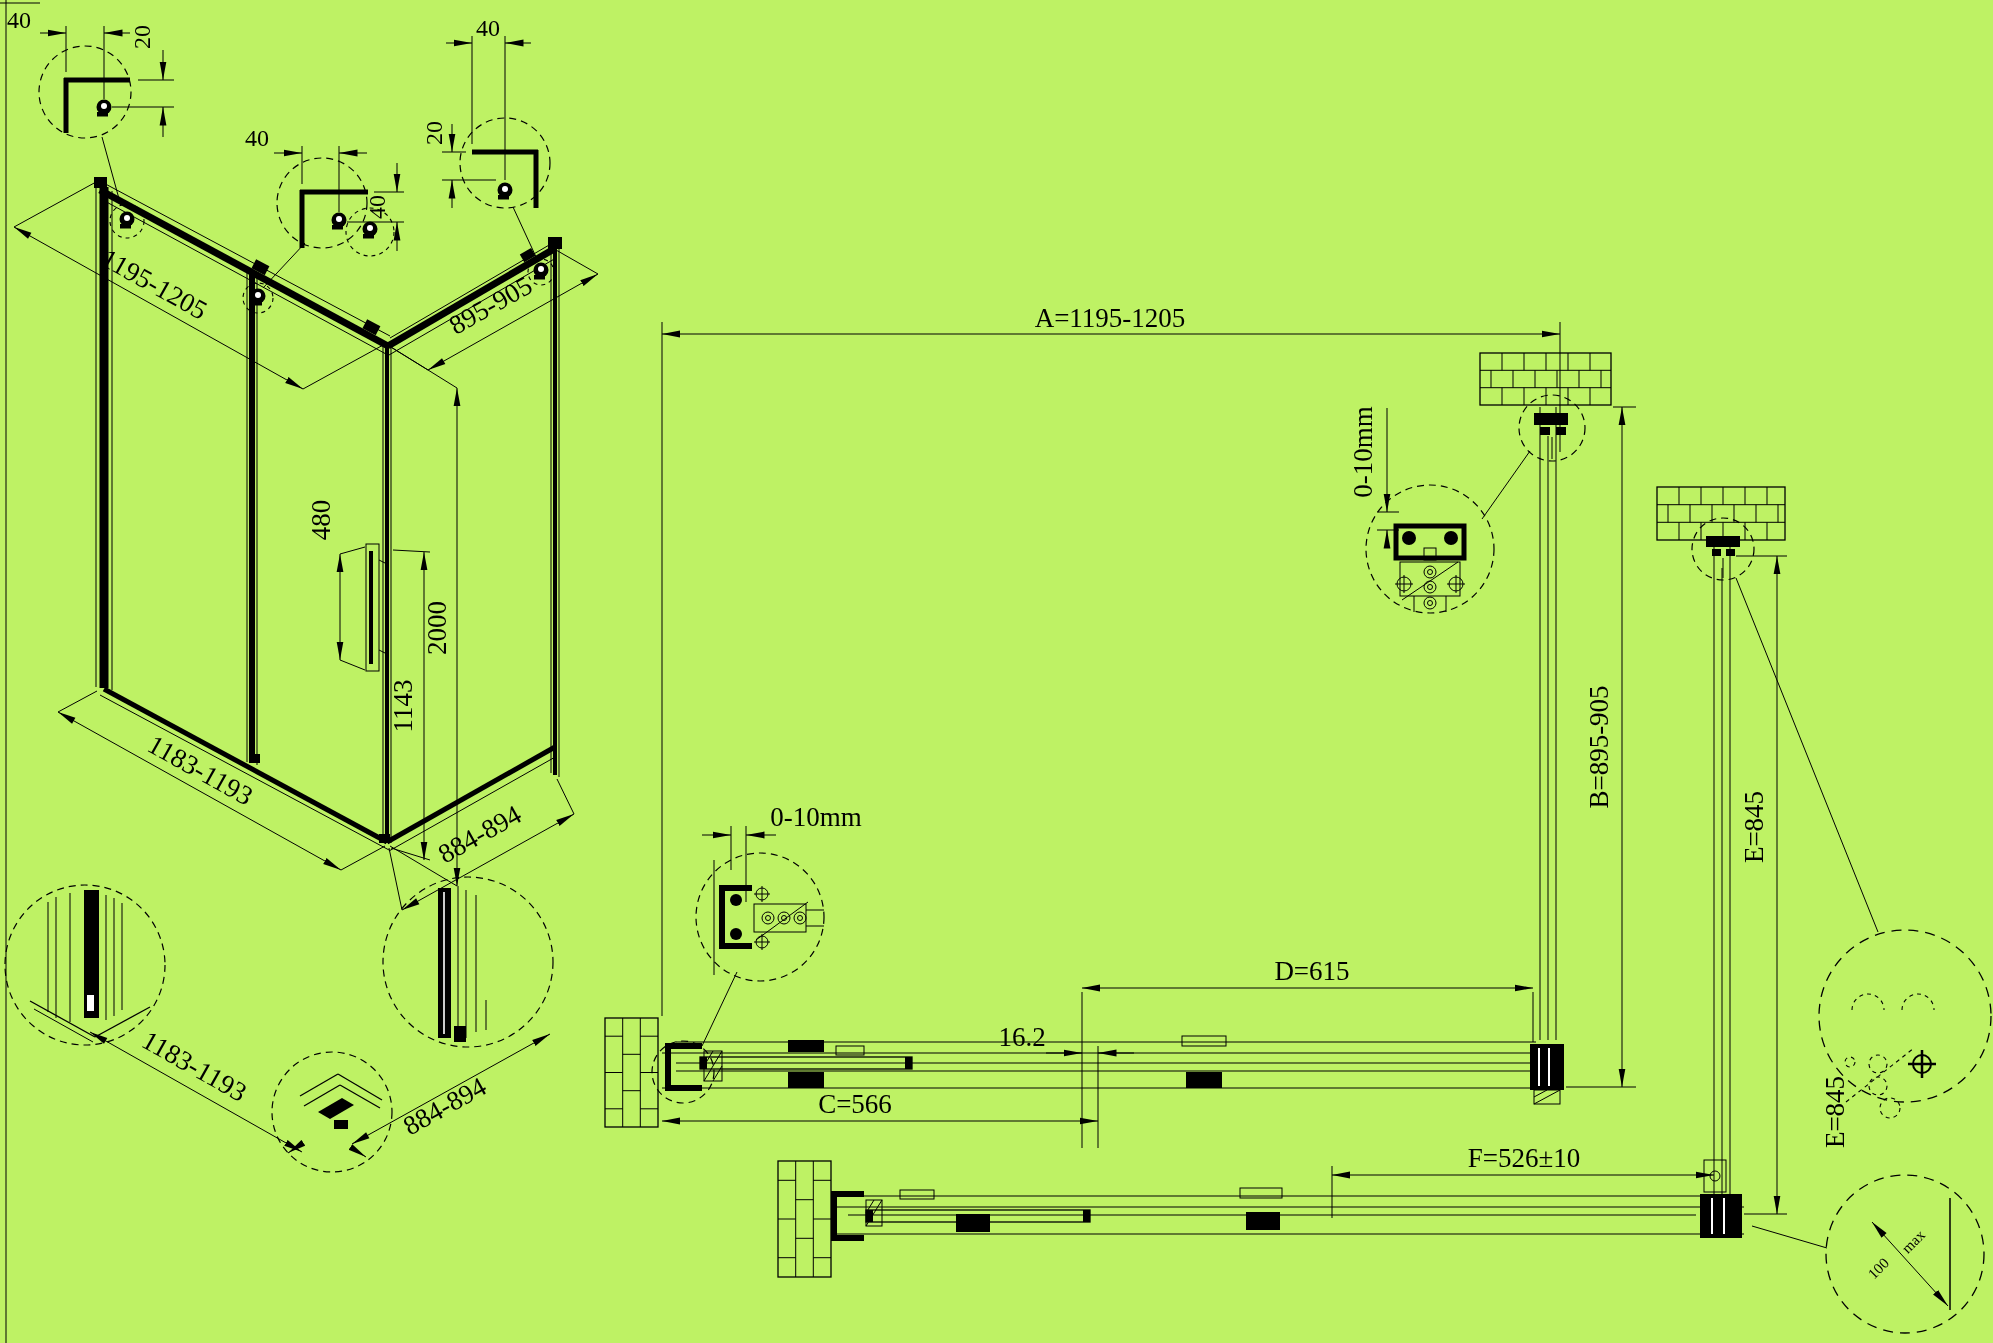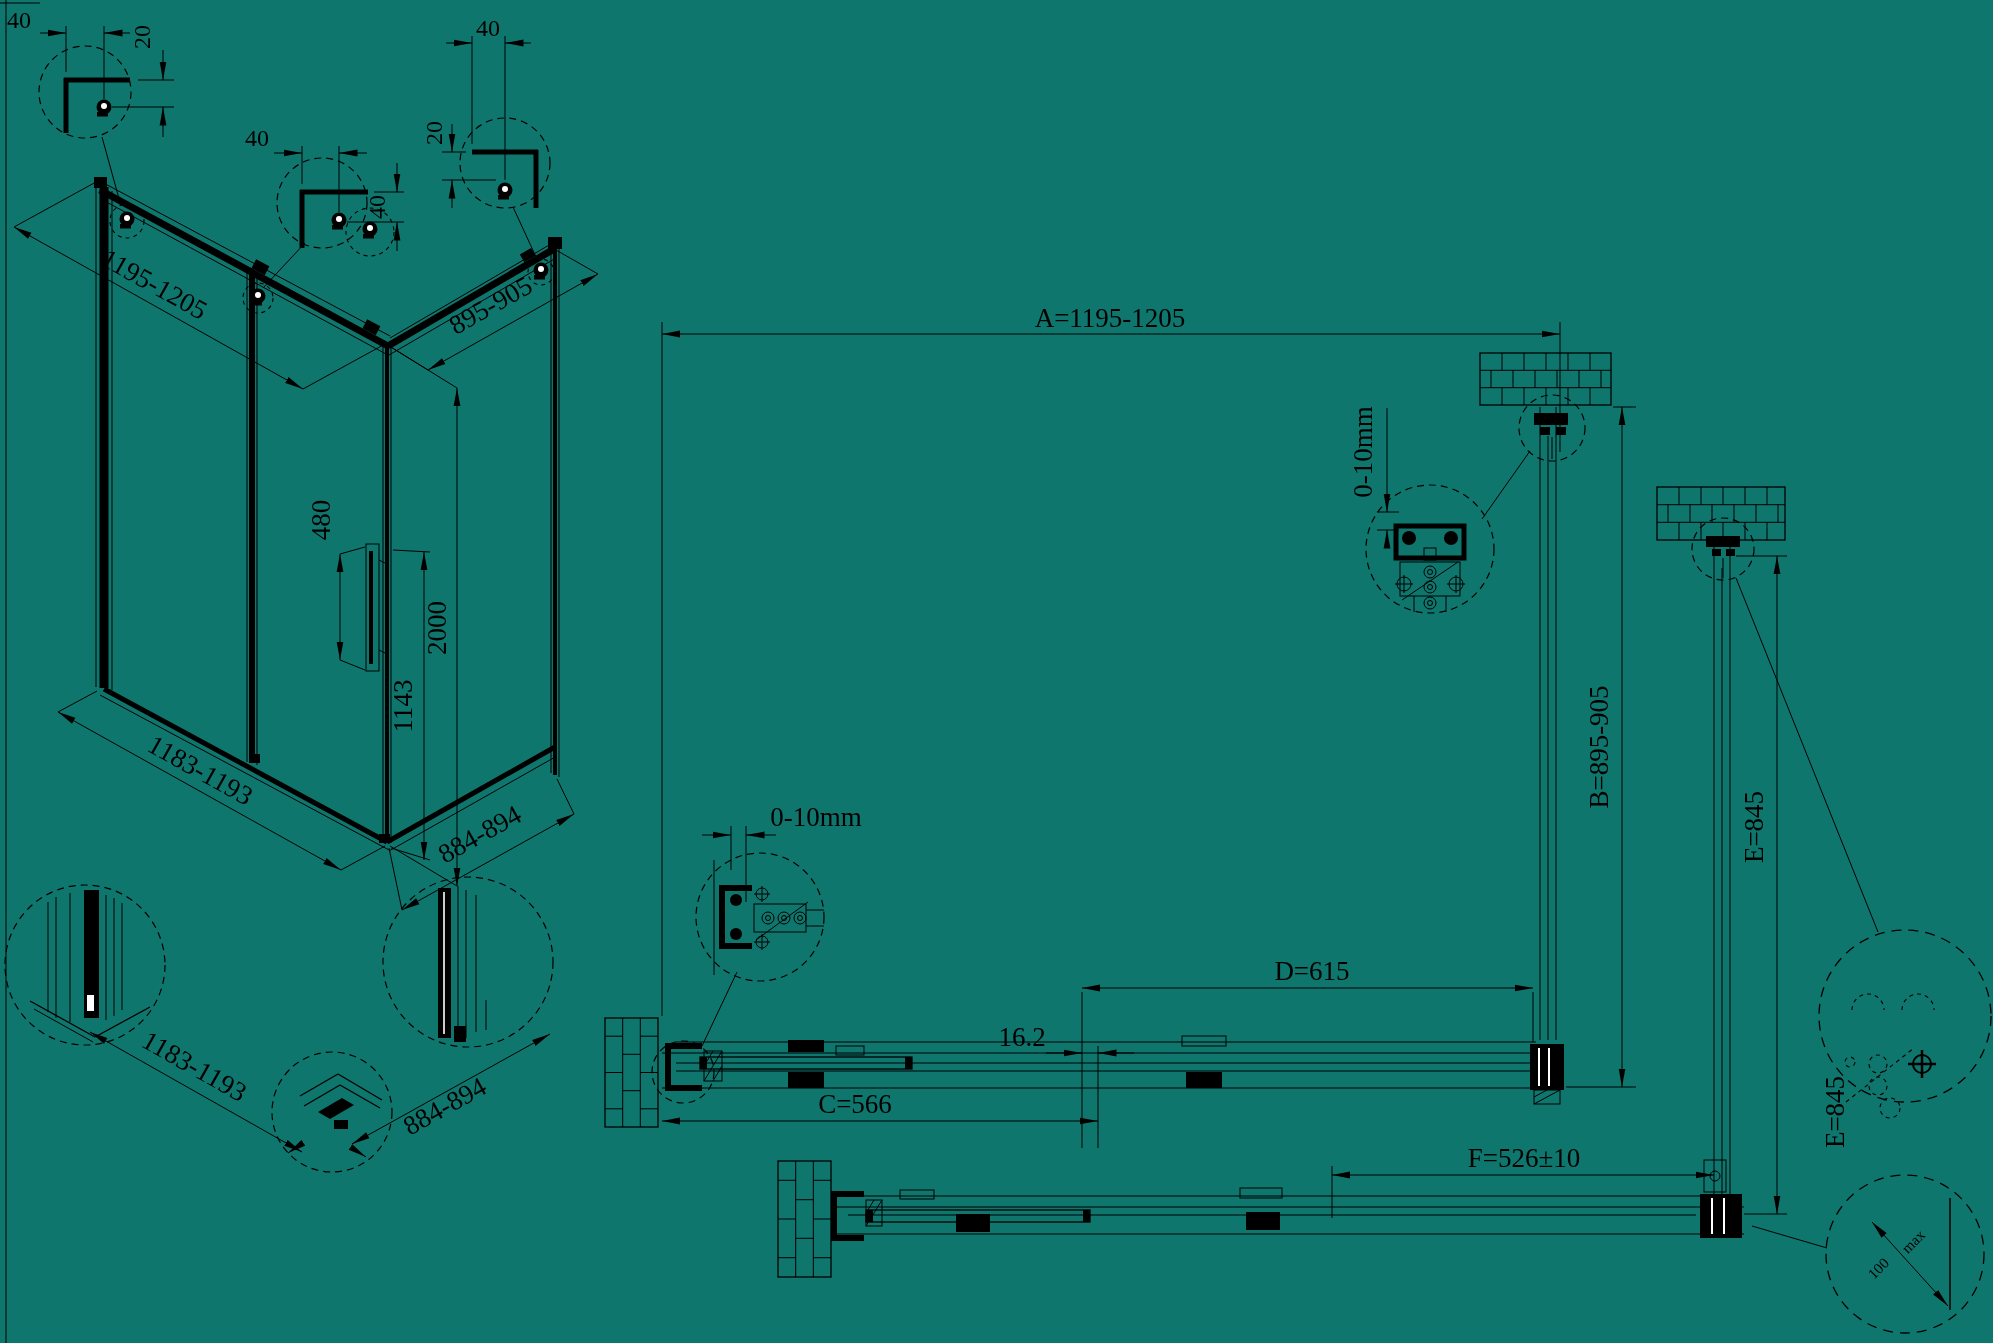--- a/index.html
+++ b/index.html
@@ -1,16 +1,16 @@
 <!DOCTYPE html>
 <html><head>
 <meta charset="utf-8">
 <style>
   html,body{margin:0;padding:0;background:#fff;}
-  .page{width:1993px;height:1343px;background:#0f766e;position:relative;overflow:hidden;}
+  .page{width:1993px;height:1343px;background:#bef264;position:relative;overflow:hidden;}
   svg{display:block;}
   .ln{stroke:#000;stroke-width:1.3;fill:none;}
   .lt{stroke:#000;stroke-width:1;fill:none;}
   .th{stroke:#000;stroke-width:5;fill:none;}
   .t7{stroke:#000;stroke-width:7;fill:none;}
   .t9{stroke:#000;stroke-width:9;fill:none;}
   .dsh{stroke:#000;stroke-width:1.2;fill:none;stroke-dasharray:7 5;}
   .dsh2{stroke:#000;stroke-width:1.1;fill:none;stroke-dasharray:4 4;}
   .blk{fill:#000;stroke:none;}
   .wht{stroke:#fff;stroke-width:2;fill:none;}

